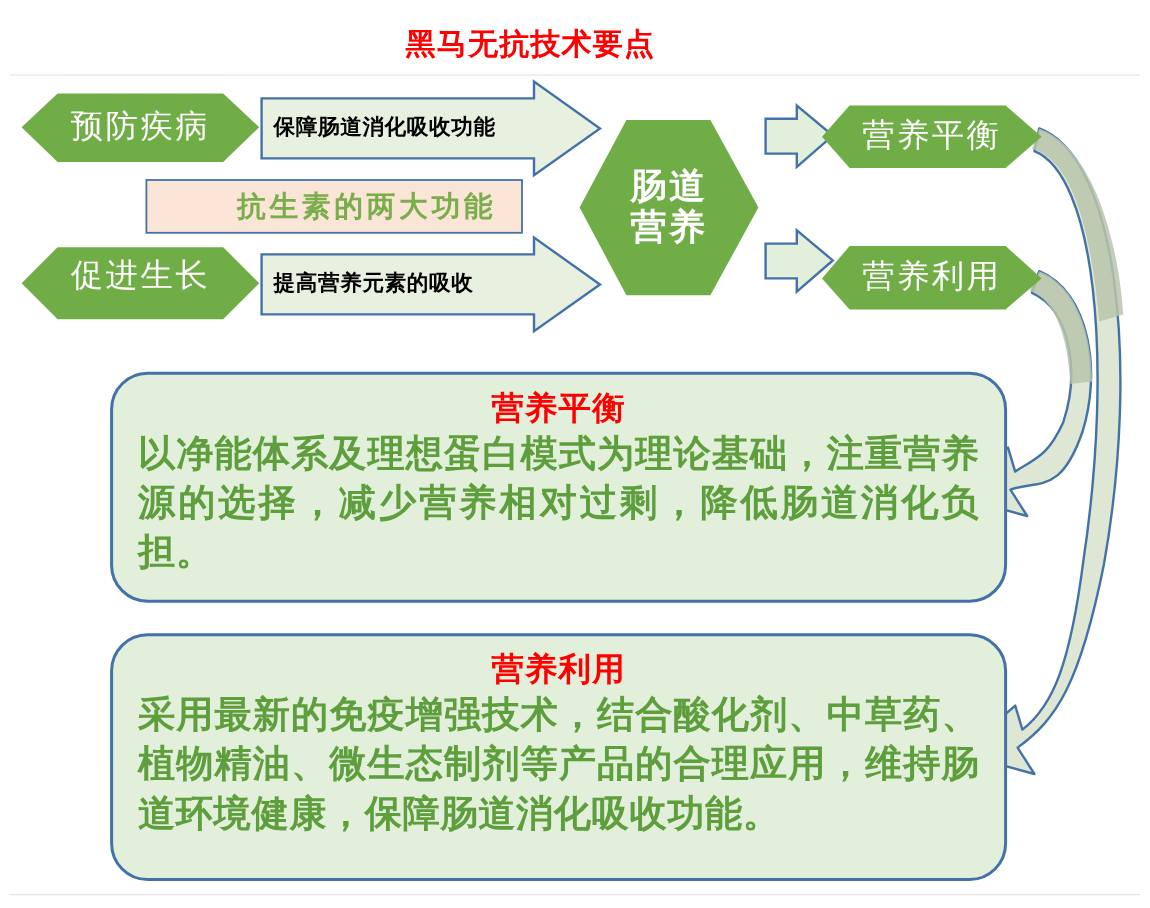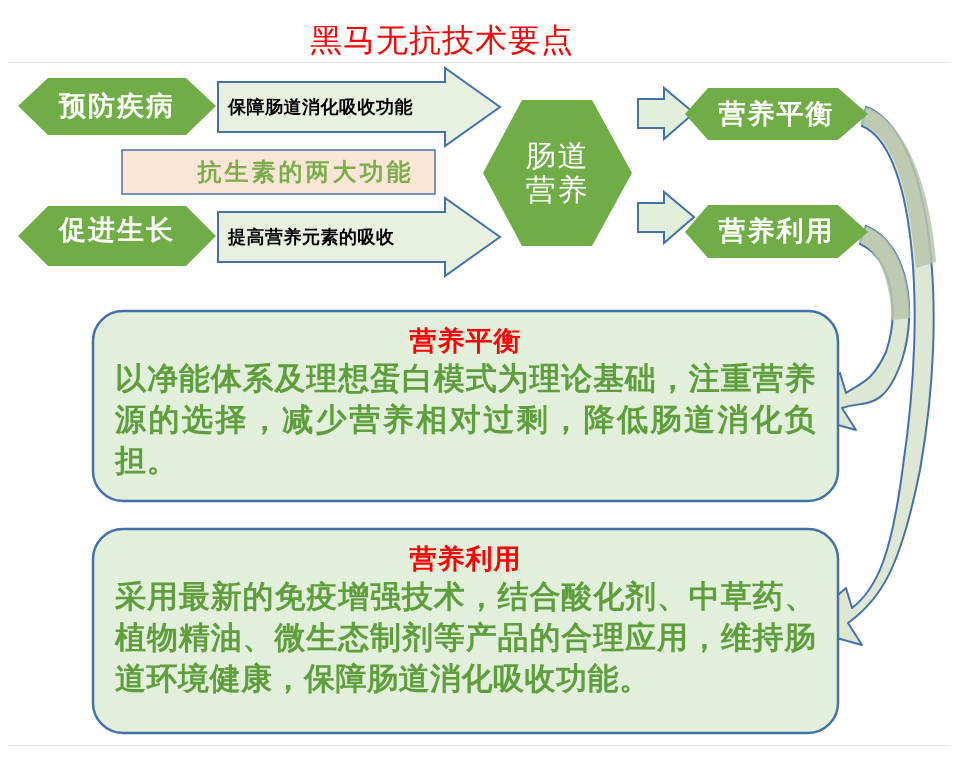--- a/index.html
+++ b/index.html
@@ -18,22 +18,22 @@
     overflow: hidden;
   }
 
   
   .title {
     position: absolute;
     left: 0;
     top: 24px;
     width: 884px;
     text-align: center;
-    font-size: 32px;
-    font-weight: normal;
+    font-size: 25px;
+    font-weight: bold;
     color: #FF0000;
     letter-spacing: 1px;
     line-height: 1;
   }
   .rule {
     position: absolute;
     left: 8px;
     width: 942px;
     height: 1px;
     background: #E4E4E4;
@@ -58,27 +58,27 @@
     align-items: center;
     justify-content: center;
     text-align: center;
     line-height: 1.12;
     white-space: pre-line;
     pointer-events: none;
   }
   .hex-lbl {
     color: #ffffff;
     font-size: 27px;
-    font-weight: bold;
+    font-weight: normal;
     letter-spacing: 2px;
   }
   .hex-center-lbl {
     color: #ffffff;
     font-size: 30px;
-    font-weight: normal;
+    font-weight: bold;
     letter-spacing: 2px;
   }
   .arrow-lbl {
     color: #000000;
     font-size: 18px;
     font-weight: bold;
     letter-spacing: 0.5px;
   }
   .pink-lbl {
     color: #7AAE4C;

